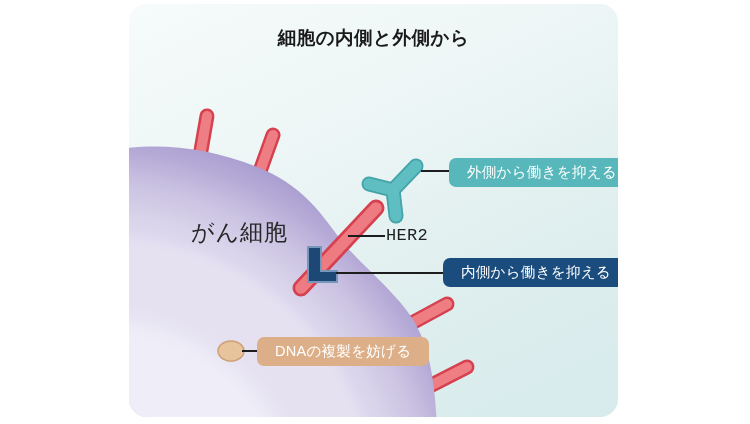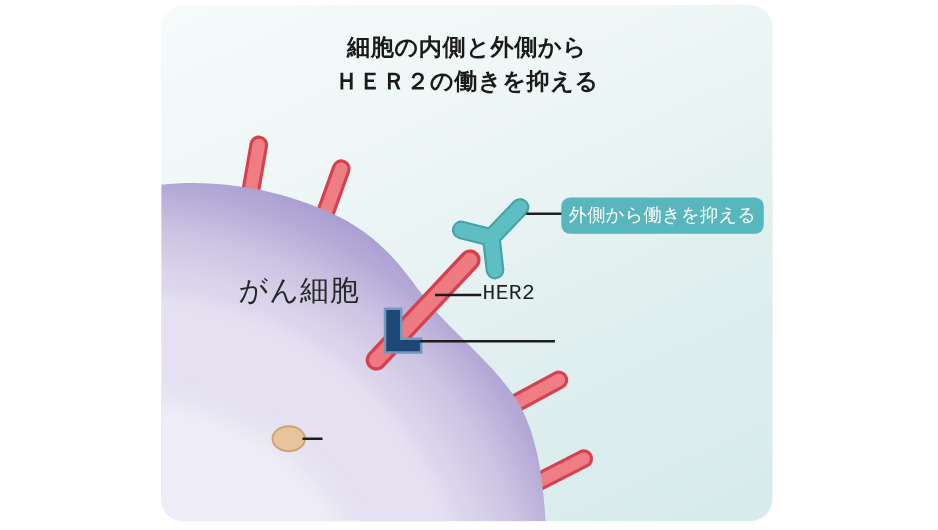--- a/index.html
+++ b/index.html
@@ -18,21 +18,21 @@
     font-size:18.5px;font-weight:bold;color:#1a1a1a;line-height:26.5px;letter-spacing:.5px;
   }
   .cell-label{
     position:absolute;left:62px;top:213px;font-size:23px;color:#272727;letter-spacing:1px;
   }
   .her2-label{
     position:absolute;left:257px;top:222px;font-size:17px;color:#1f1f1f;letter-spacing:.3px;font-family:Liberation Mono, monospace;
   }
   .badge{
     position:absolute;height:29px;display:inline-flex;align-items:center;
-    padding:0 6px;border-radius:7px;color:#ffffff;font-size:14.6px;
+    padding:0 18px;border-radius:7px;color:#ffffff;font-size:14.6px;
     letter-spacing:.2px;white-space:nowrap;
   }
   .badge-outside{left:320px;top:154px;}
   .badge-inside{left:314px;top:254px;}
   .badge-dna{left:128px;top:333px;}
 </style>
 </head>
 <body>
 
 <div class="panel">
@@ -97,24 +97,25 @@
       </g>
     </g>
     <path d="M292,167 H321" stroke="#1d1d1d" stroke-width="2" fill="none"></path>
 
     <ellipse cx="102" cy="347" rx="13" ry="10" fill="#e8c49c" stroke="#cfa077" stroke-width="1.5"></ellipse>
     <path d="M113,347 H129" stroke="#1d1d1d" stroke-width="2" fill="none"></path>
   </svg>
 
   <div class="title">
     <div>細胞の内側と外側から</div>
-    <div>ＨＥＲ２の働きを抑える</div>
   </div>
 
   <div class="cell-label">がん細胞</div>
 
   <div class="her2-label">HER2</div>
 
   <div class="badge badge-outside" style="background: rgb(88, 183, 186);">外側から働きを抑える</div>
 
+  <div class="badge badge-inside" style="background: rgb(26, 76, 126);">内側から働きを抑える</div>
 
+  <div class="badge badge-dna" style="background: rgb(220, 175, 136);">DNAの複製を妨げる</div>
 
 </div>
 
 </body></html>

